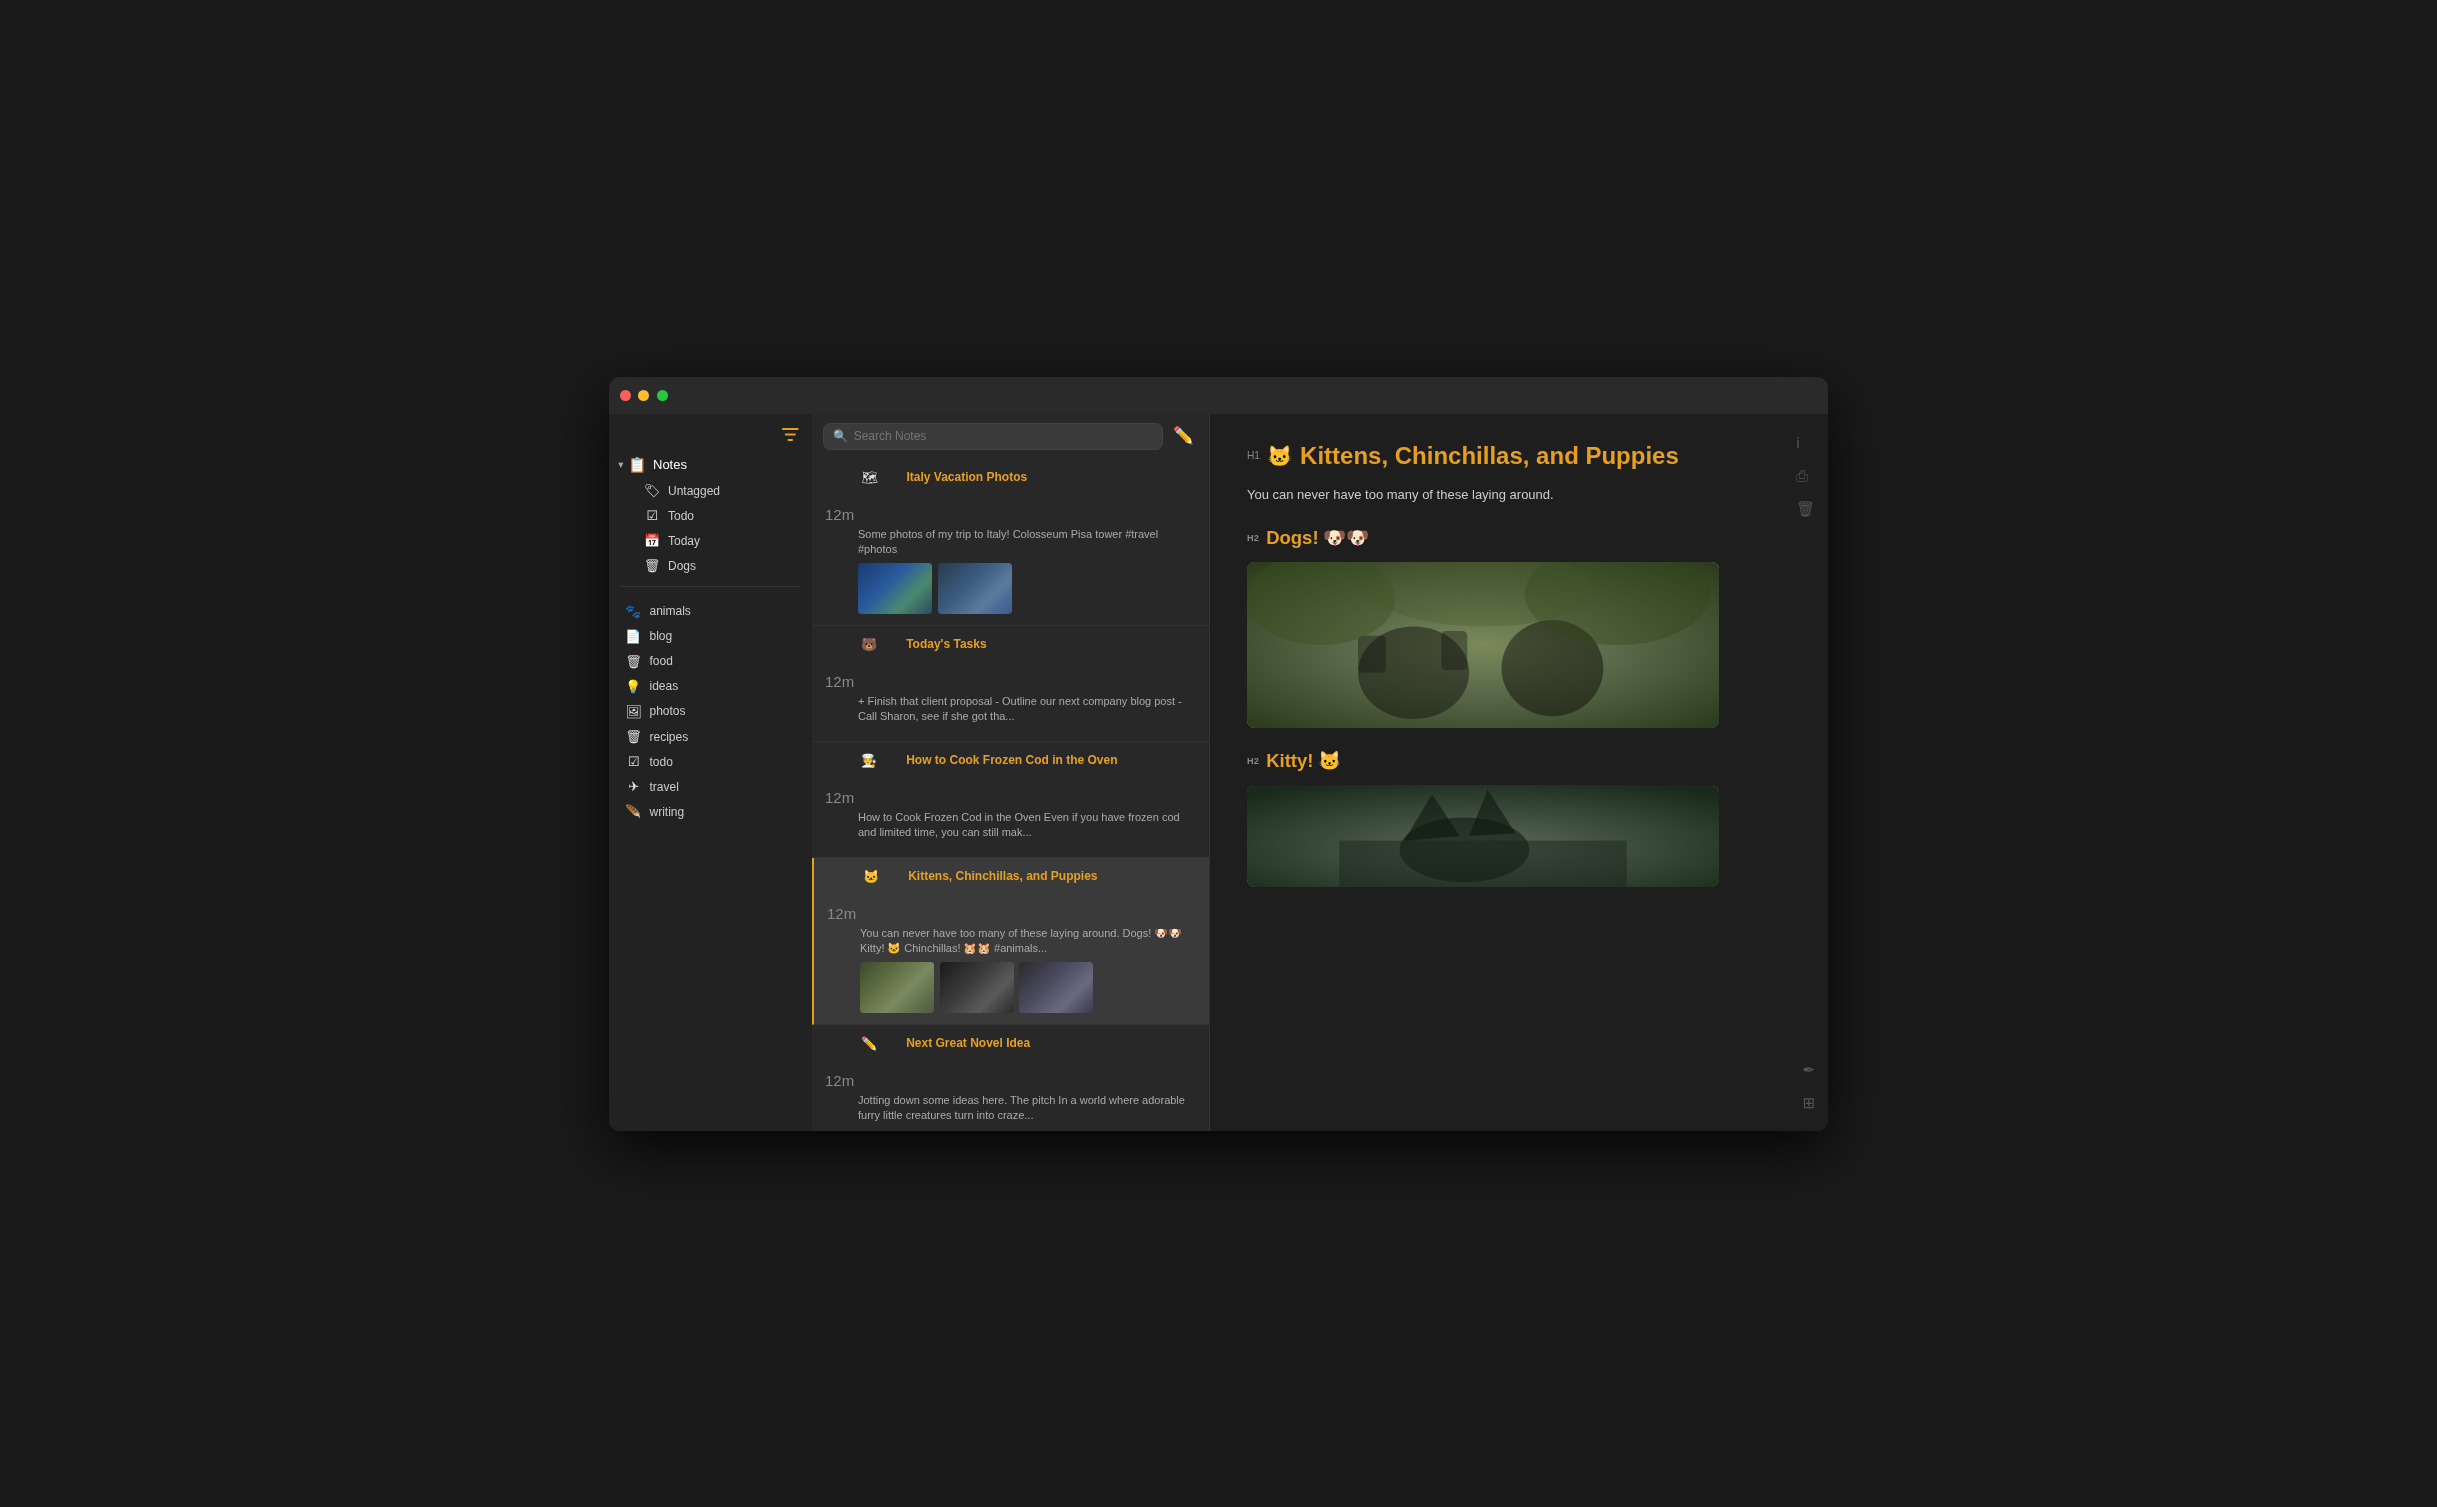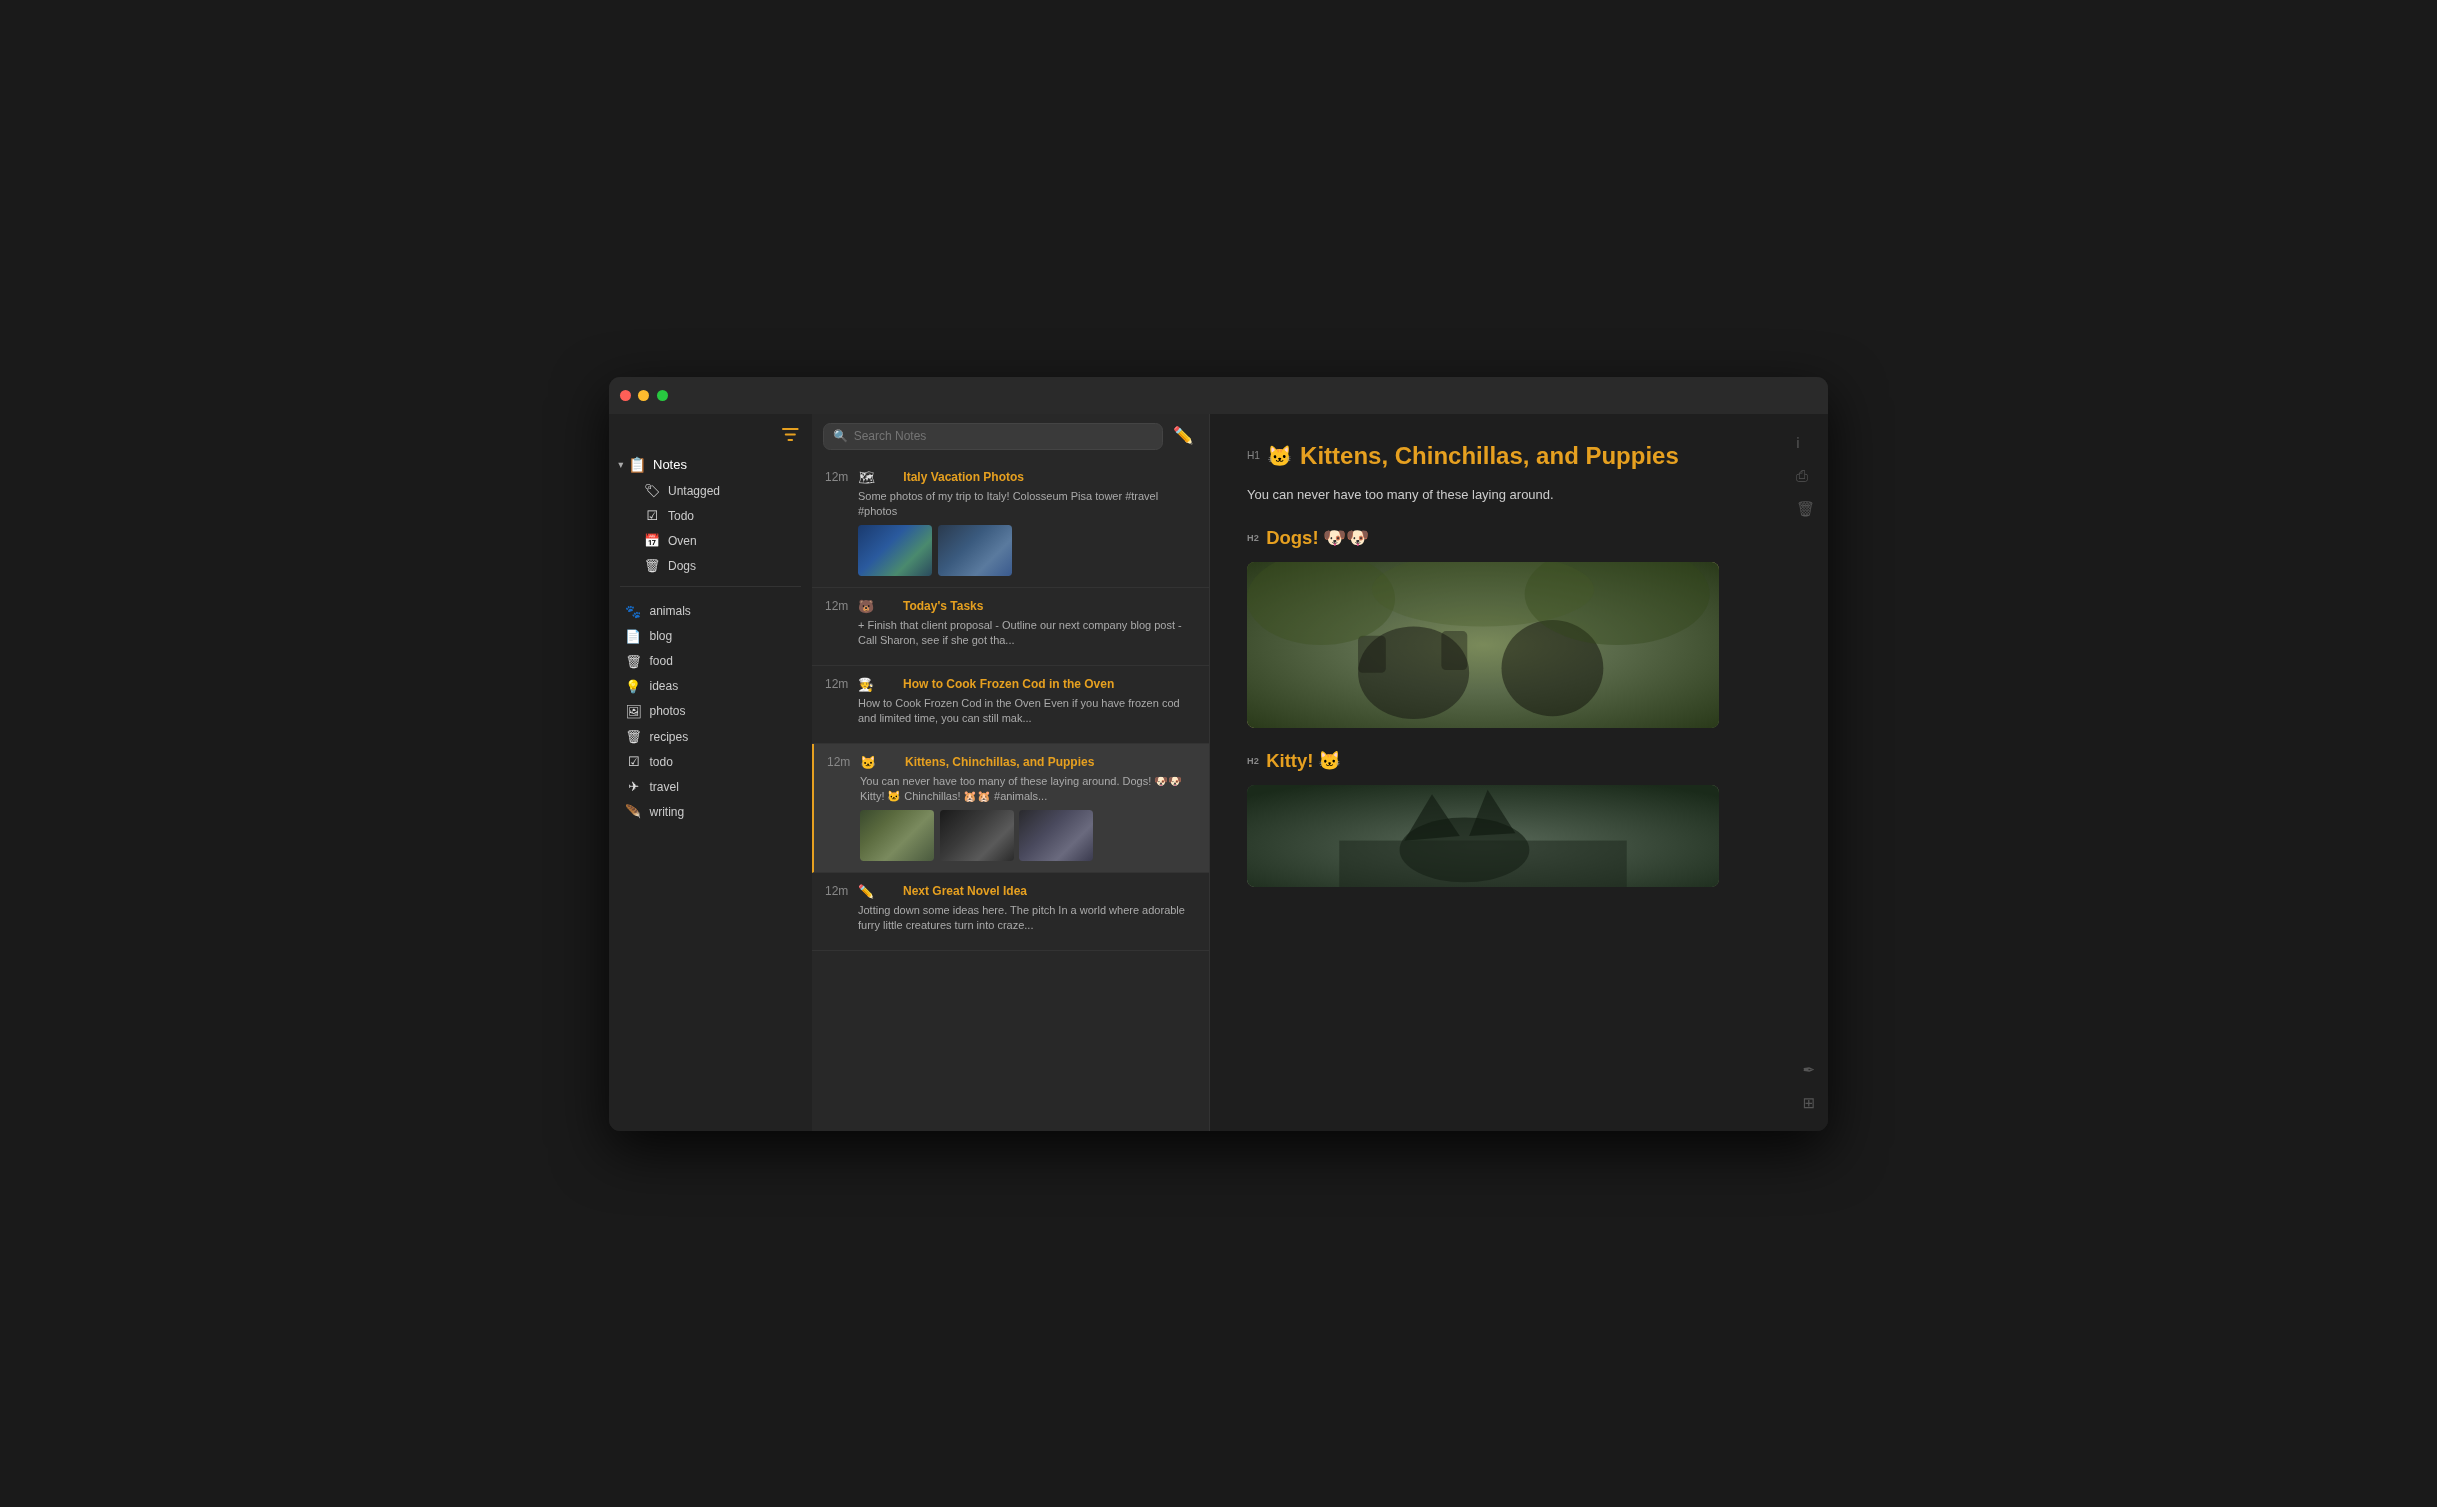--- a/index.html
+++ b/index.html
@@ -145,21 +145,21 @@
     .note-item.active {
       background: #3a3a3a;
       border-left: 2.8px solid #e6a020;
     }
     .note-item-header {
       display: flex;
       align-items: flex-start;
       gap: 7.4px;
       margin-bottom: 3.7px;
     }
-    .note-time { font-size: 12px; color: #888; min-width: 26px; }
+    .note-time { font-size: 15px; color: #888; min-width: 26px; margin-top: 36px; }
     .note-title { font-size: 12px; color: #e6a020; font-weight: 600; margin-left: 21px; }
     .note-preview { font-size: 11px; color: #aaa; line-height: 1.4; padding-left: 33px; margin-bottom: 5.5px; }
     .note-images {
       display: flex;
       gap: 5.5px;
       padding-left: 33px;
       margin-top: 5.5px;
     }
     .note-thumb {
       width: 74px;
@@ -307,21 +307,21 @@
         <div class="sidebar-item">
           <span class="item-icon">🏷</span>
           <span class="item-label">Untagged</span>
         </div>
         <div class="sidebar-item">
           <span class="item-icon">☑</span>
           <span class="item-label">Todo</span>
         </div>
         <div class="sidebar-item">
           <span class="item-icon">📅</span>
-          <span class="item-label">Oven</span>
+          <span class="item-label">Today</span>
         </div>
         <div class="sidebar-item">
           <span class="item-icon">🗑</span>
           <span class="item-label">Dogs</span>
         </div>
       </div>
 
       <div class="sidebar-divider"></div>
 
       <div class="sidebar-tag-section">

